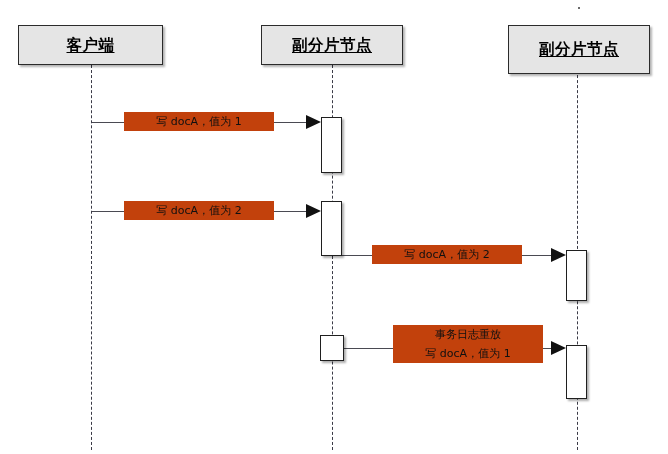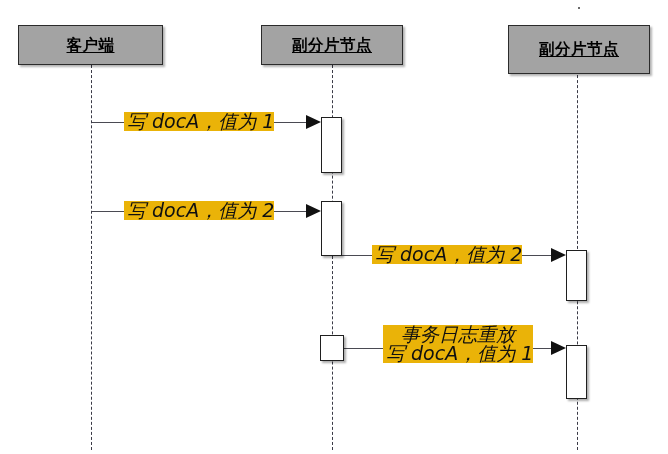--- a/index.html
+++ b/index.html
@@ -13,21 +13,21 @@
     height: 454px;
     background: #ffffff;
     overflow: hidden;
     font-family: "DejaVu Sans", "Liberation Sans", sans-serif;
   }
 
   
   .participant {
     position: absolute;
     box-sizing: border-box;
-    background: #a3a3a3;
+    background: #e5e5e5;
     border: 1.6px solid #2b2b2b;
     box-shadow: 2px 2px 2px rgba(0,0,0,0.30);
     display: flex;
     align-items: center;
     justify-content: center;
   }
   .participant-label {
     font-size: 15.5px;
     font-weight: bold;
     color: #000000;
@@ -62,28 +62,27 @@
   .msg-head {
     position: absolute;
     width: 0;
     height: 0;
     border-top: 7px solid transparent;
     border-bottom: 7px solid transparent;
     border-left: 15px solid #111111;
   }
   .msg-label {
     position: absolute;
-    background: #eab308;
+    background: #c2410c;
     padding: 0 3px;
-    font-size: 19px;
+    font-size: 11px;
     color: #101010;
     white-space: nowrap;
     text-align: center;
     line-height: 19px;
-    font-style: italic;
   }
   .msg-label .line2 { display: block; }
 
   .speck {
     position: absolute;
     width: 2px;
     height: 2px;
     background: #6b6b6b;
   }
 </style>
@@ -123,21 +122,21 @@
   </div>
 
   <div class="msg-line" style="left:342px; top:255px; width:209px;"></div>
   <div class="msg-head" style="left:551px; top:248px;"></div>
   <div class="msg-label" style="left:372px; top:245px; width:144px;">
     <span>写 docA，值为 2</span>
   </div>
 
   <div class="msg-line" style="left:344px; top:348px; width:207px;"></div>
   <div class="msg-head" style="left:551px; top:341px;"></div>
-  <div class="msg-label" style="left:383px; top:325px; width:144px;">
+  <div class="msg-label" style="left:393px; top:325px; width:144px;">
     <span>事务日志重放</span>
     <span class="line2">写 docA，值为 1</span>
   </div>
 
   <div class="activation" style="left:321px; top:117px; width:21px; height:56px;"></div>
   <div class="activation" style="left:321px; top:201px; width:21px; height:55px;"></div>
   <div class="activation" style="left:320px; top:335px; width:24px; height:26px;"></div>
   <div class="activation" style="left:566px; top:250px; width:21px; height:51px;"></div>
   <div class="activation" style="left:566px; top:345px; width:21px; height:54px;"></div>
 

